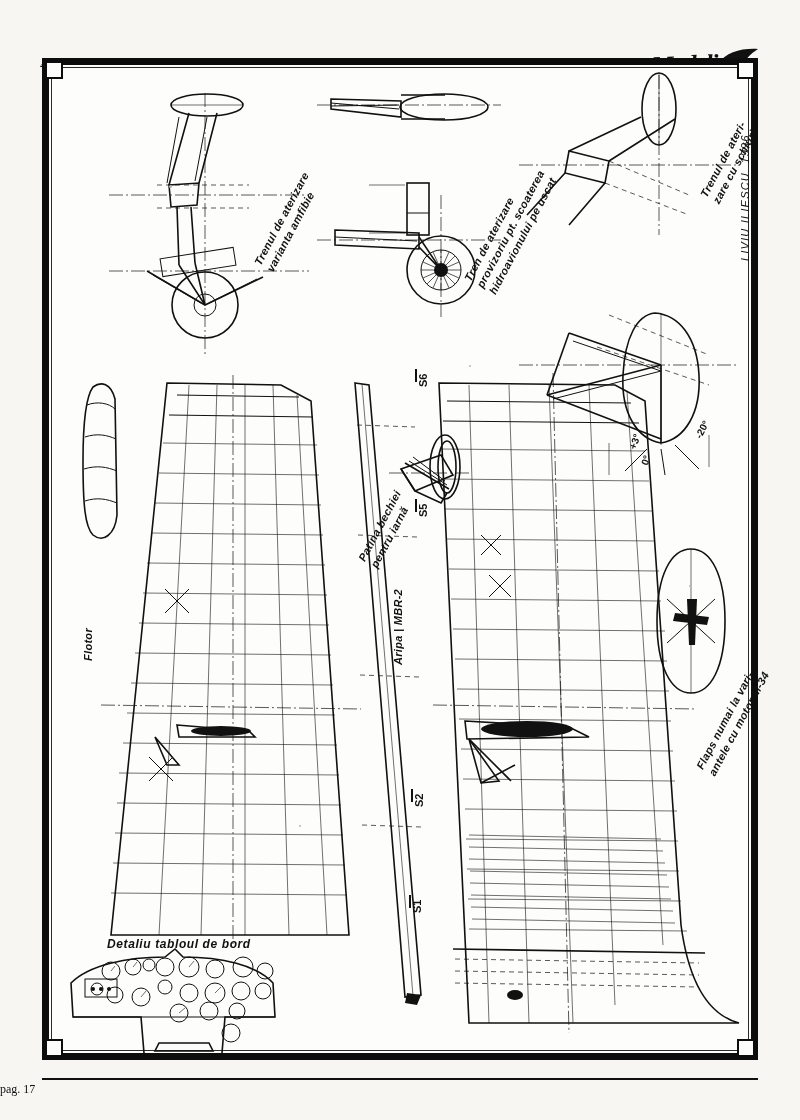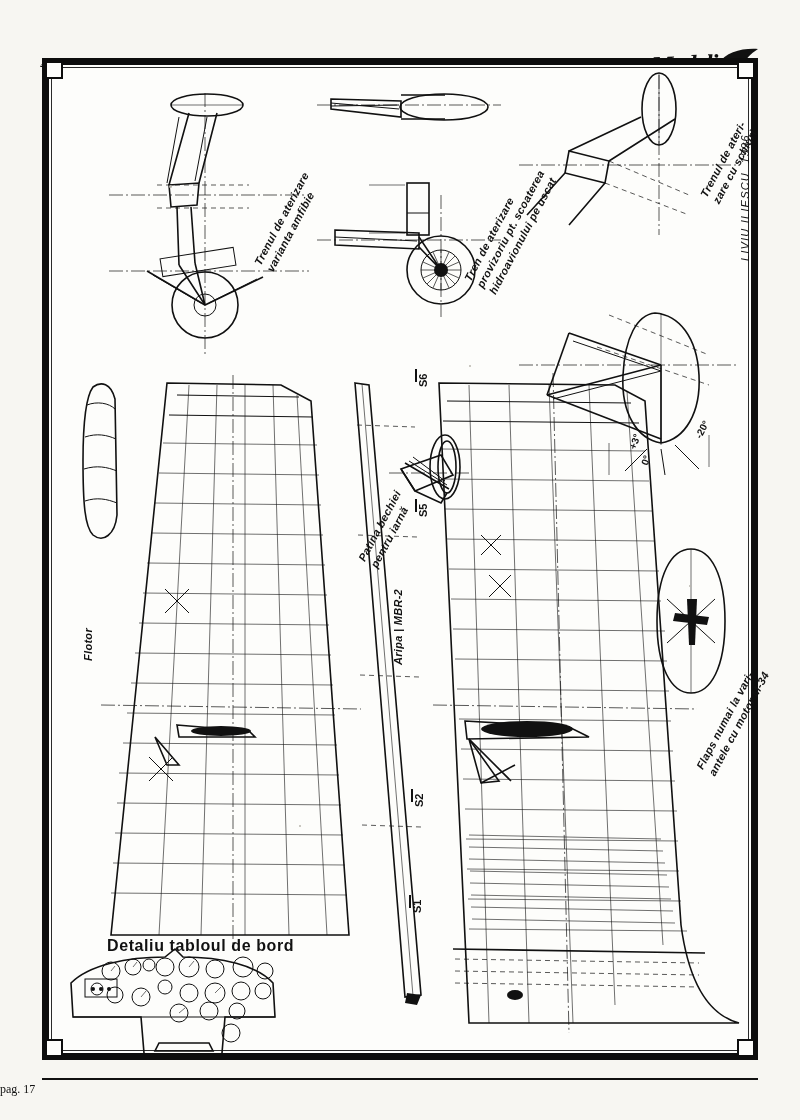--- a/index.html
+++ b/index.html
@@ -38,21 +38,21 @@
   .rot90{transform:rotate(-90deg);transform-origin:left top;}
   .rot-diag{transform:rotate(-62deg);transform-origin:left top;}
 
   .station{position:absolute;font-family:"Liberation Sans",sans-serif;
            font-weight:bold;font-size:11px;transform:rotate(-90deg);
            transform-origin:left top;white-space:pre;}
   .angle{position:absolute;font-family:"Liberation Sans",sans-serif;
          font-weight:bold;font-size:10px;white-space:pre;}
 
   .caption{position:absolute;font-family:"Liberation Sans",sans-serif;
-           font-weight:bold;font-size:16px;letter-spacing:.6px;}
+           font-style:italic;font-weight:bold;font-size:12px;letter-spacing:.6px;}
   .credit{position:absolute;font-family:"Liberation Sans",sans-serif;
           font-style:italic;font-size:11px;letter-spacing:1.2px;
           transform:rotate(-90deg);transform-origin:left top;white-space:pre;}
 
   
   .footer-rule{position:absolute;left:42px;top:1078px;width:716px;height:2px;background:#111;}
   .pagenum{position:absolute;left:0;top:1082px;width:800px;text-align:left;
            font-family:"Liberation Serif",serif;font-size:12px;}
 
   .speck{position:absolute;background:#b9b6ae;border-radius:50%;}

